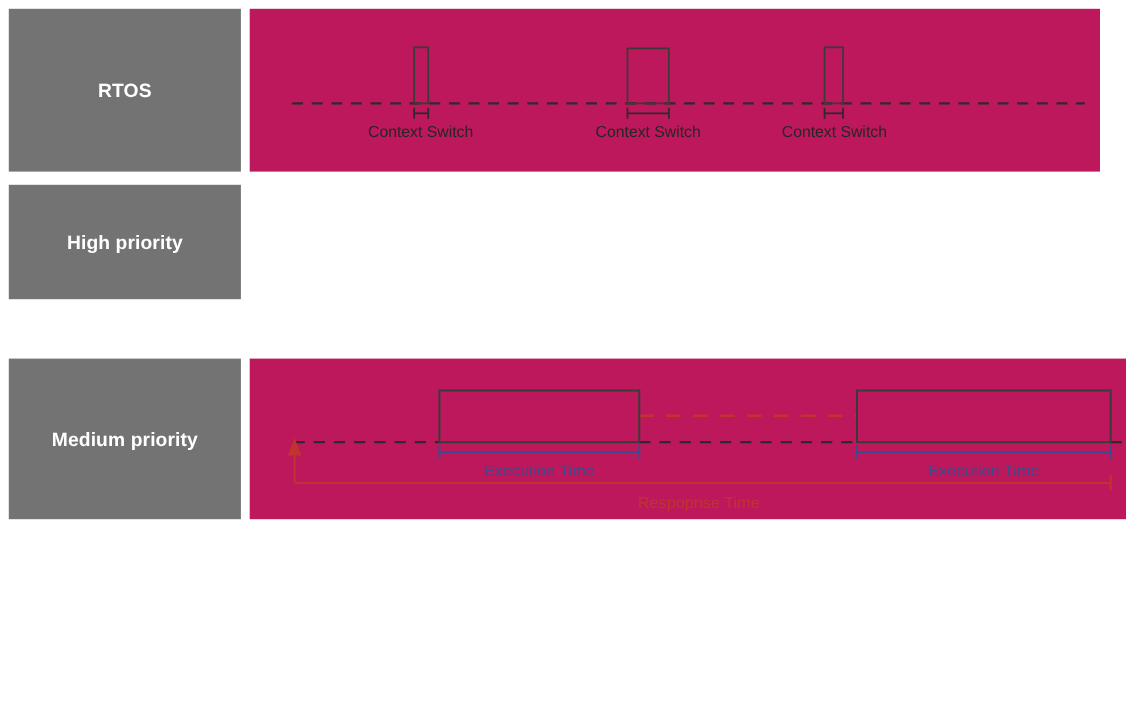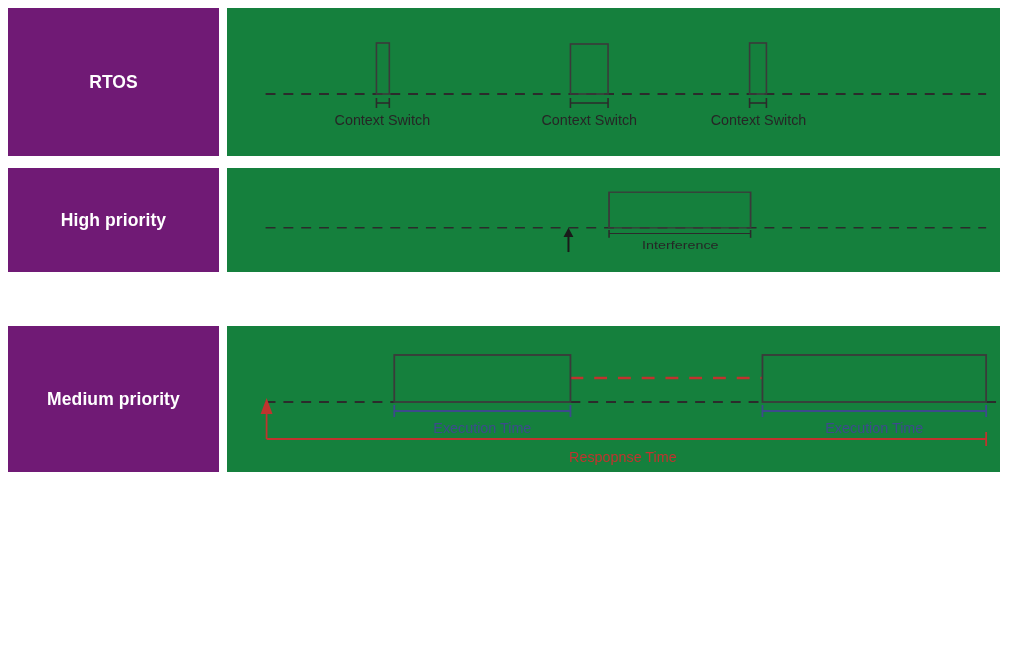--- a/index.html
+++ b/index.html
@@ -23,41 +23,41 @@
     position: absolute;
     left: 8px;
     width: 992px;
   }
   .row-label {
     position: absolute;
     left: 0;
     top: 0;
     width: 211px;
     height: 100%;
-    background: #701a75;
+    background: #737373;
     display: flex;
     align-items: center;
     justify-content: center;
     box-sizing: border-box;
   }
   .row-label span {
     color: #ffffff;
     font-weight: bold;
     font-size: 17.5px;
     letter-spacing: 0.1px;
     text-align: center;
     line-height: 1.2;
   }
   .row-track {
     position: absolute;
     left: 219px;
     top: 0;
     right: 0;
     height: 100%;
-    background: #15803d;
+    background: #be185d;
     text-align: right;
   }
   .track-svg {
     position: absolute;
     left: 0;
     top: 0;
     width: 100%;
     height: 100%;
     overflow: visible;
   }
@@ -116,42 +116,23 @@
         </g>
         <text class="lbl" x="537" y="117" text-anchor="middle">Context Switch</text>
       </svg>
     </div>
   </div>
 
   <div class="row" style="top:168px;height:104px;">
     <div class="row-label">
       <span>High priority</span>
     </div>
-    <div class="row-track">
-      <svg class="track-svg" viewBox="0 0 781 146" preserveAspectRatio="none">
-        <line x1="39" y1="84" x2="767" y2="84" stroke="#2b2b2b" stroke-width="2" stroke-dasharray="10,8"></line>
-
-        <g>
-          <line x1="345" y1="118" x2="345" y2="93" stroke="#1a1a1a" stroke-width="2"></line>
-          <polygon points="345,84 340,97 350,97" fill="#1a1a1a"></polygon>
-        </g>
-
-        <rect x="386" y="34" width="143" height="50" fill="none" stroke="#3a3a3a" stroke-width="1.8"></rect>
-
-        <g stroke="#2b2b2b" stroke-width="1.6">
-          <line x1="386" y1="92" x2="529" y2="92"></line>
-          <line x1="386" y1="87" x2="386" y2="98"></line>
-          <line x1="529" y1="87" x2="529" y2="98"></line>
-        </g>
-        <text class="lbl" x="458" y="114" text-anchor="middle">Interference</text>
-      </svg>
-    </div>
   </div>
 
-  <div class="row" style="top:326px;height:146px;">
+  <div class="row" style="top:326px;height:146px;padding-left:24px;">
     <div class="row-label">
       <span>Medium priority</span>
     </div>
     <div class="row-track">
       <svg class="track-svg" viewBox="0 0 781 146" preserveAspectRatio="none">
 
         <line x1="39" y1="76" x2="169" y2="76" stroke="#2b2b2b" stroke-width="2" stroke-dasharray="10,8"></line>
         <line x1="347" y1="76" x2="541" y2="76" stroke="#2b2b2b" stroke-width="2" stroke-dasharray="10,8"></line>
         <line x1="767" y1="76" x2="781" y2="76" stroke="#2b2b2b" stroke-width="2" stroke-dasharray="10,8"></line>
 

